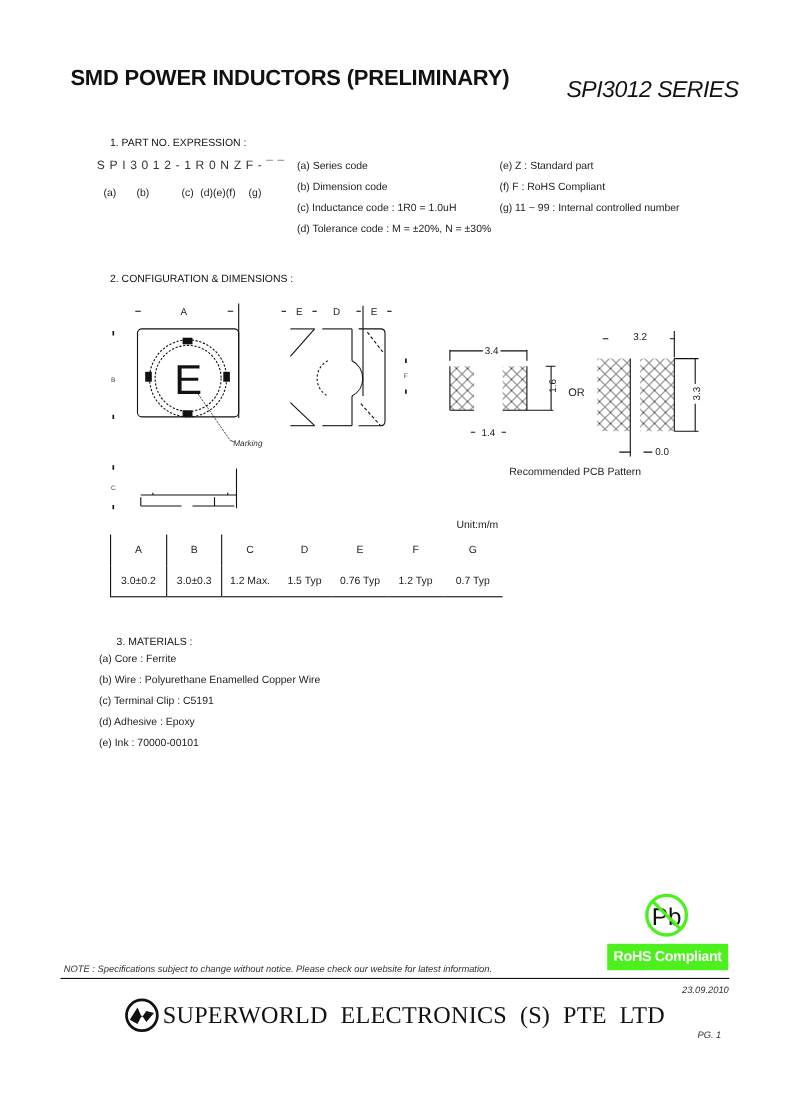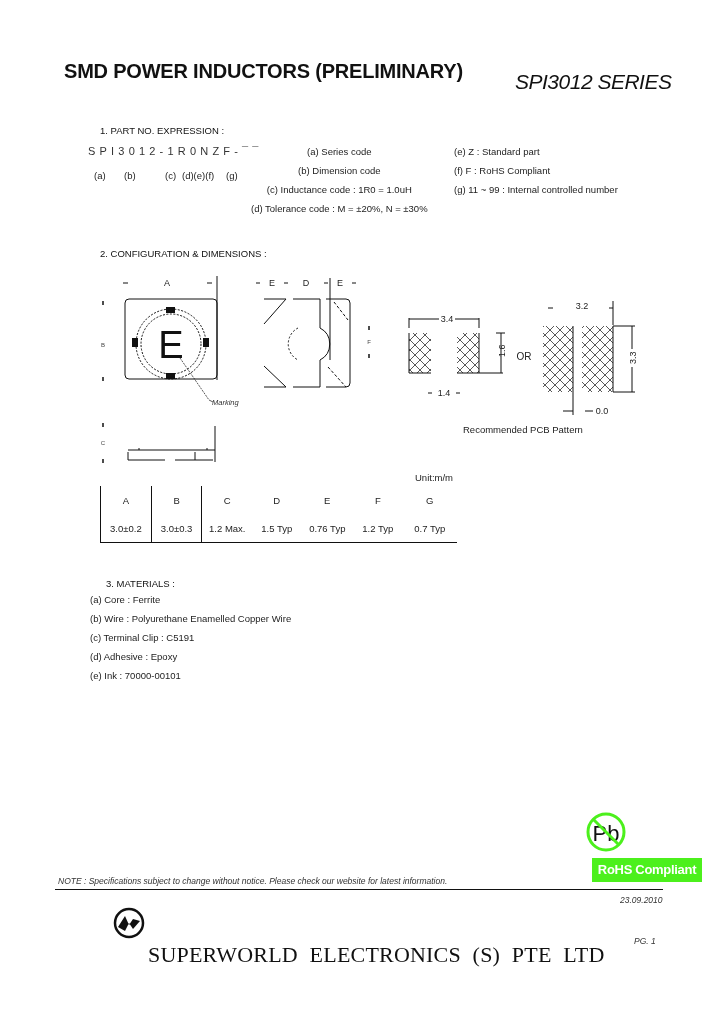--- a/index.html
+++ b/index.html
@@ -9,43 +9,43 @@
   .title { left: 64px; top: 60px; font-size: 20px; font-weight: bold; letter-spacing: -0.2px; }
   .series { left: 515px; top: 70px; font-size: 21px; font-style: italic; letter-spacing: -0.5px; }
   .sec { font-size: 9.5px; font-weight: normal; margin-left: 28px; }
   .small { font-size: 9.5px; color: #222; }
   .partno { left: 88px; top: 145px; font-size: 11px; letter-spacing: 4.2px; color: #333; }
   .desc-line { font-size: 9.5px; line-height: 19px; color: #222; }
   table.dims { border-collapse: collapse; font-size: 9.5px; color: #222; }
   table.dims td { text-align: center; height: 28px; padding: 0; }
   table.dims td.bl { border-left: 1px solid #111; }
   .rohs-bar { left: 552px; top: 858px; width: 110px; height: 24px; background: #4cf01c; color: #fff;
-              font-weight: bold; font-size: 13px; text-align: center; line-height: 24px; letter-spacing: -0.3px; margin-left: 40px; }
+              font-weight: bold; font-size: 13px; text-align: center; line-height: 24px; letter-spacing: -0.3px; }
   .note { left: 58px; top: 876px; font-size: 8.5px; font-style: italic; color: #333; }
   .hr { left: 55px; top: 889px; width: 608px; height: 1px; background: #111; }
   .date { left: 620px; top: 895px; font-size: 8.5px; font-style: italic; color: #333; }
-  .company { left: 148px; top: 910px; font-family: "Liberation Serif", serif; font-size: 22px; word-spacing: 6px; letter-spacing: 0.2px; margin-top: 32px; }
+  .company { left: 148px; top: 910px; font-family: "Liberation Serif", serif; font-size: 22px; word-spacing: 6px; letter-spacing: 0.2px; }
   .pg { left: 634px; top: 936px; font-size: 8.5px; font-style: italic; color: #333; }
   svg text { font-family: "Liberation Sans", sans-serif; }
 </style>
 </head>
 <body>
 
 <div class="abs title">SMD POWER INDUCTORS (PRELIMINARY)</div>
 <div class="abs series">SPI3012 SERIES</div>
 
 <div class="abs sec" style="left:72px;top:125px;">1. PART NO. EXPRESSION :</div>
 <div class="abs partno">SPI3012-1R0NZF-¯¯</div>
 <div class="abs small" style="left:94px;top:170px;">(a)</div>
 <div class="abs small" style="left:124px;top:170px;">(b)</div>
 <div class="abs small" style="left:165px;top:170px;">(c)</div>
 <div class="abs small" style="left:182px;top:170px;">(d)(e)(f)</div>
 <div class="abs small" style="left:226px;top:170px;">(g)</div>
 
-<div class="abs" style="left:251px;top:142px;text-align:center;">
+<div class="abs" style="left:270px;top:142px;">
   <div class="desc-line">(a) Series code</div>
   <div class="desc-line">(b) Dimension code</div>
   <div class="desc-line">(c) Inductance code : 1R0 = 1.0uH</div>
   <div class="desc-line">(d) Tolerance code : M = ±20%, N = ±30%</div>
 </div>
 <div class="abs" style="left:454px;top:142px;">
   <div class="desc-line">(e) Z : Standard part</div>
   <div class="desc-line">(f) F : RoHS Compliant</div>
   <div class="desc-line">(g) 11 ~ 99 : Internal controlled number</div>
 </div>

